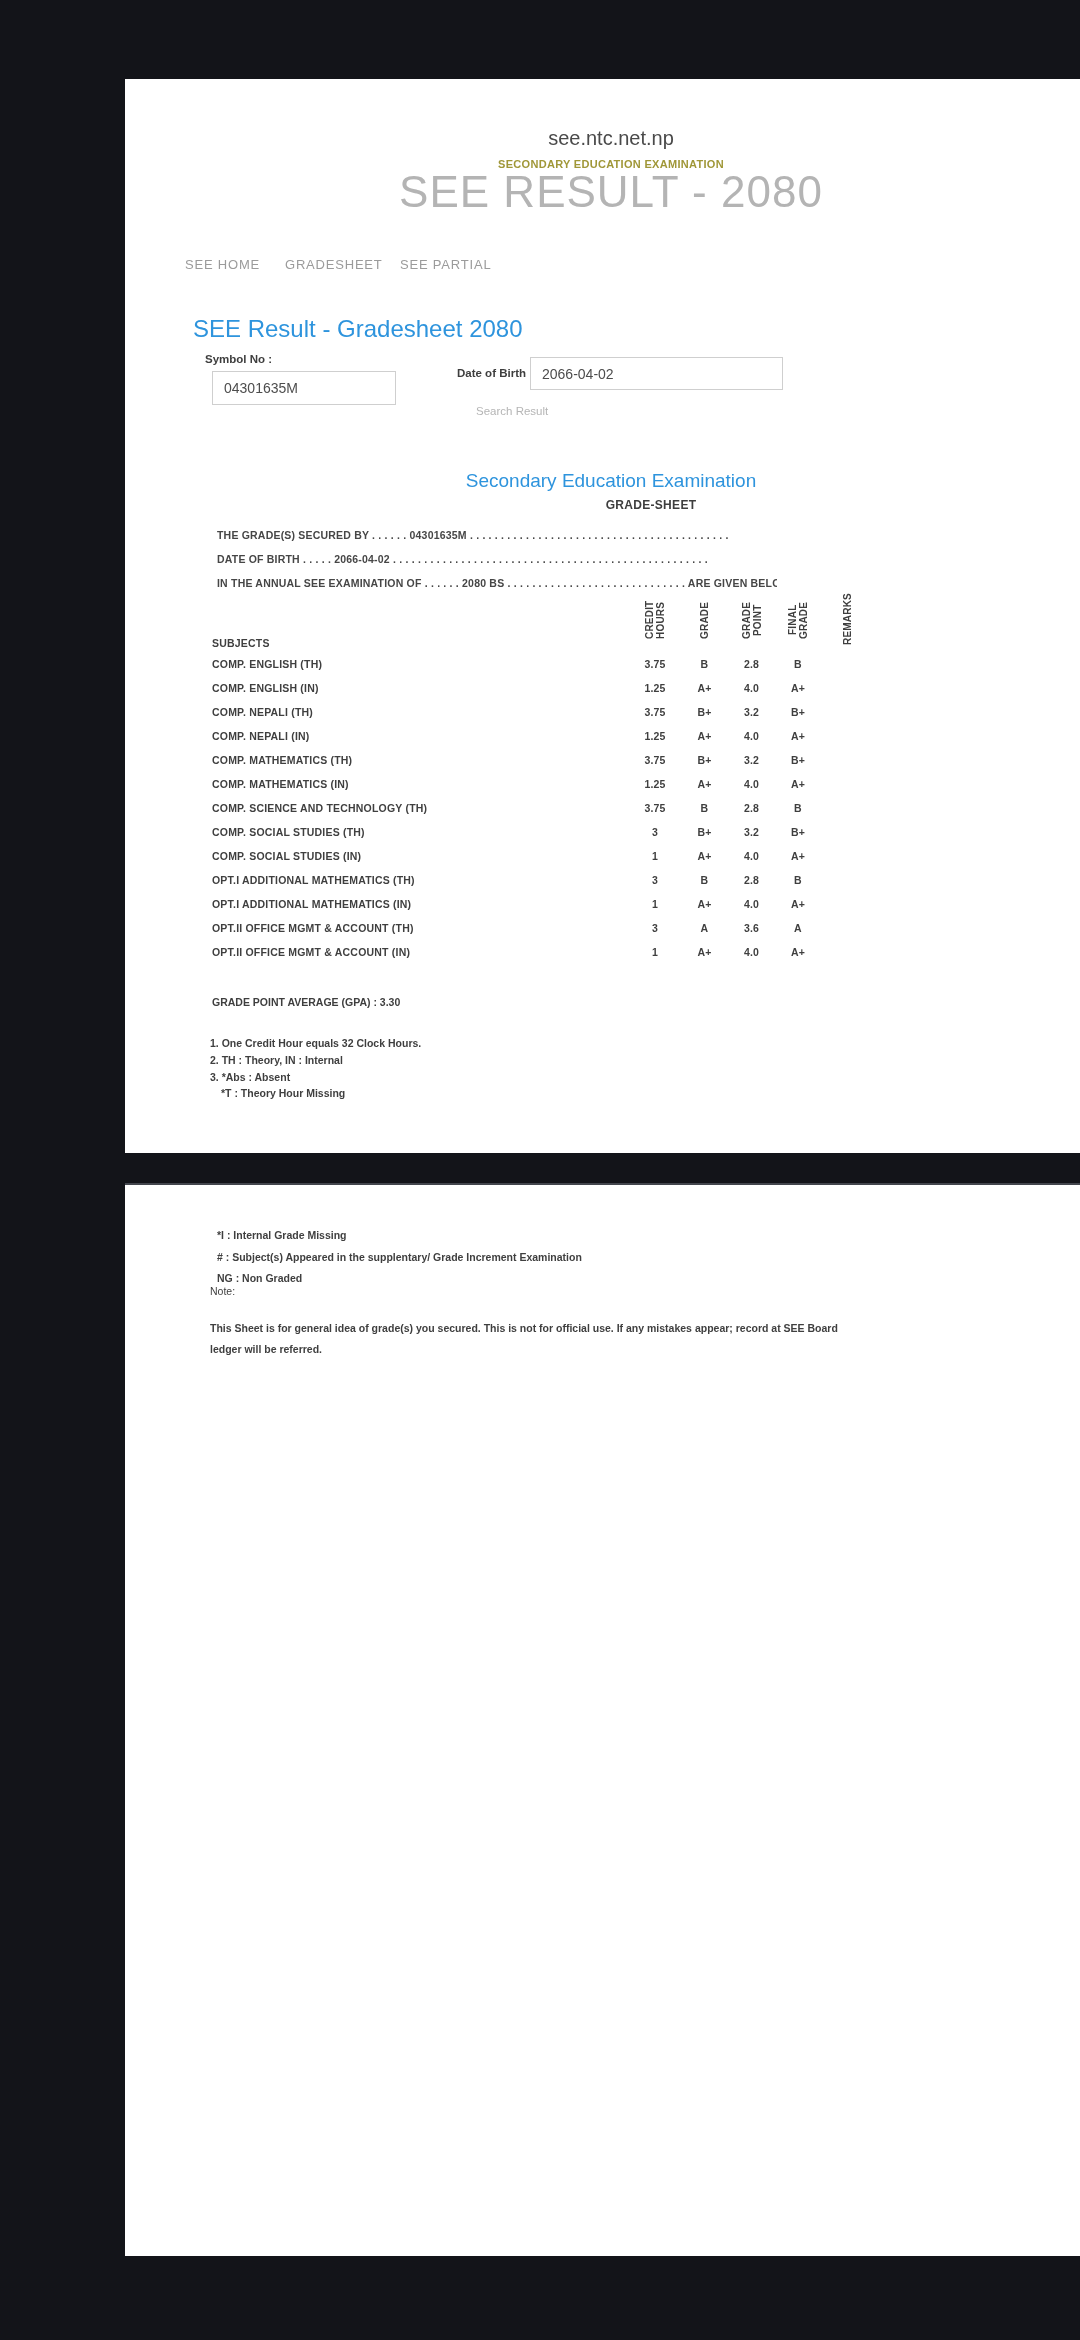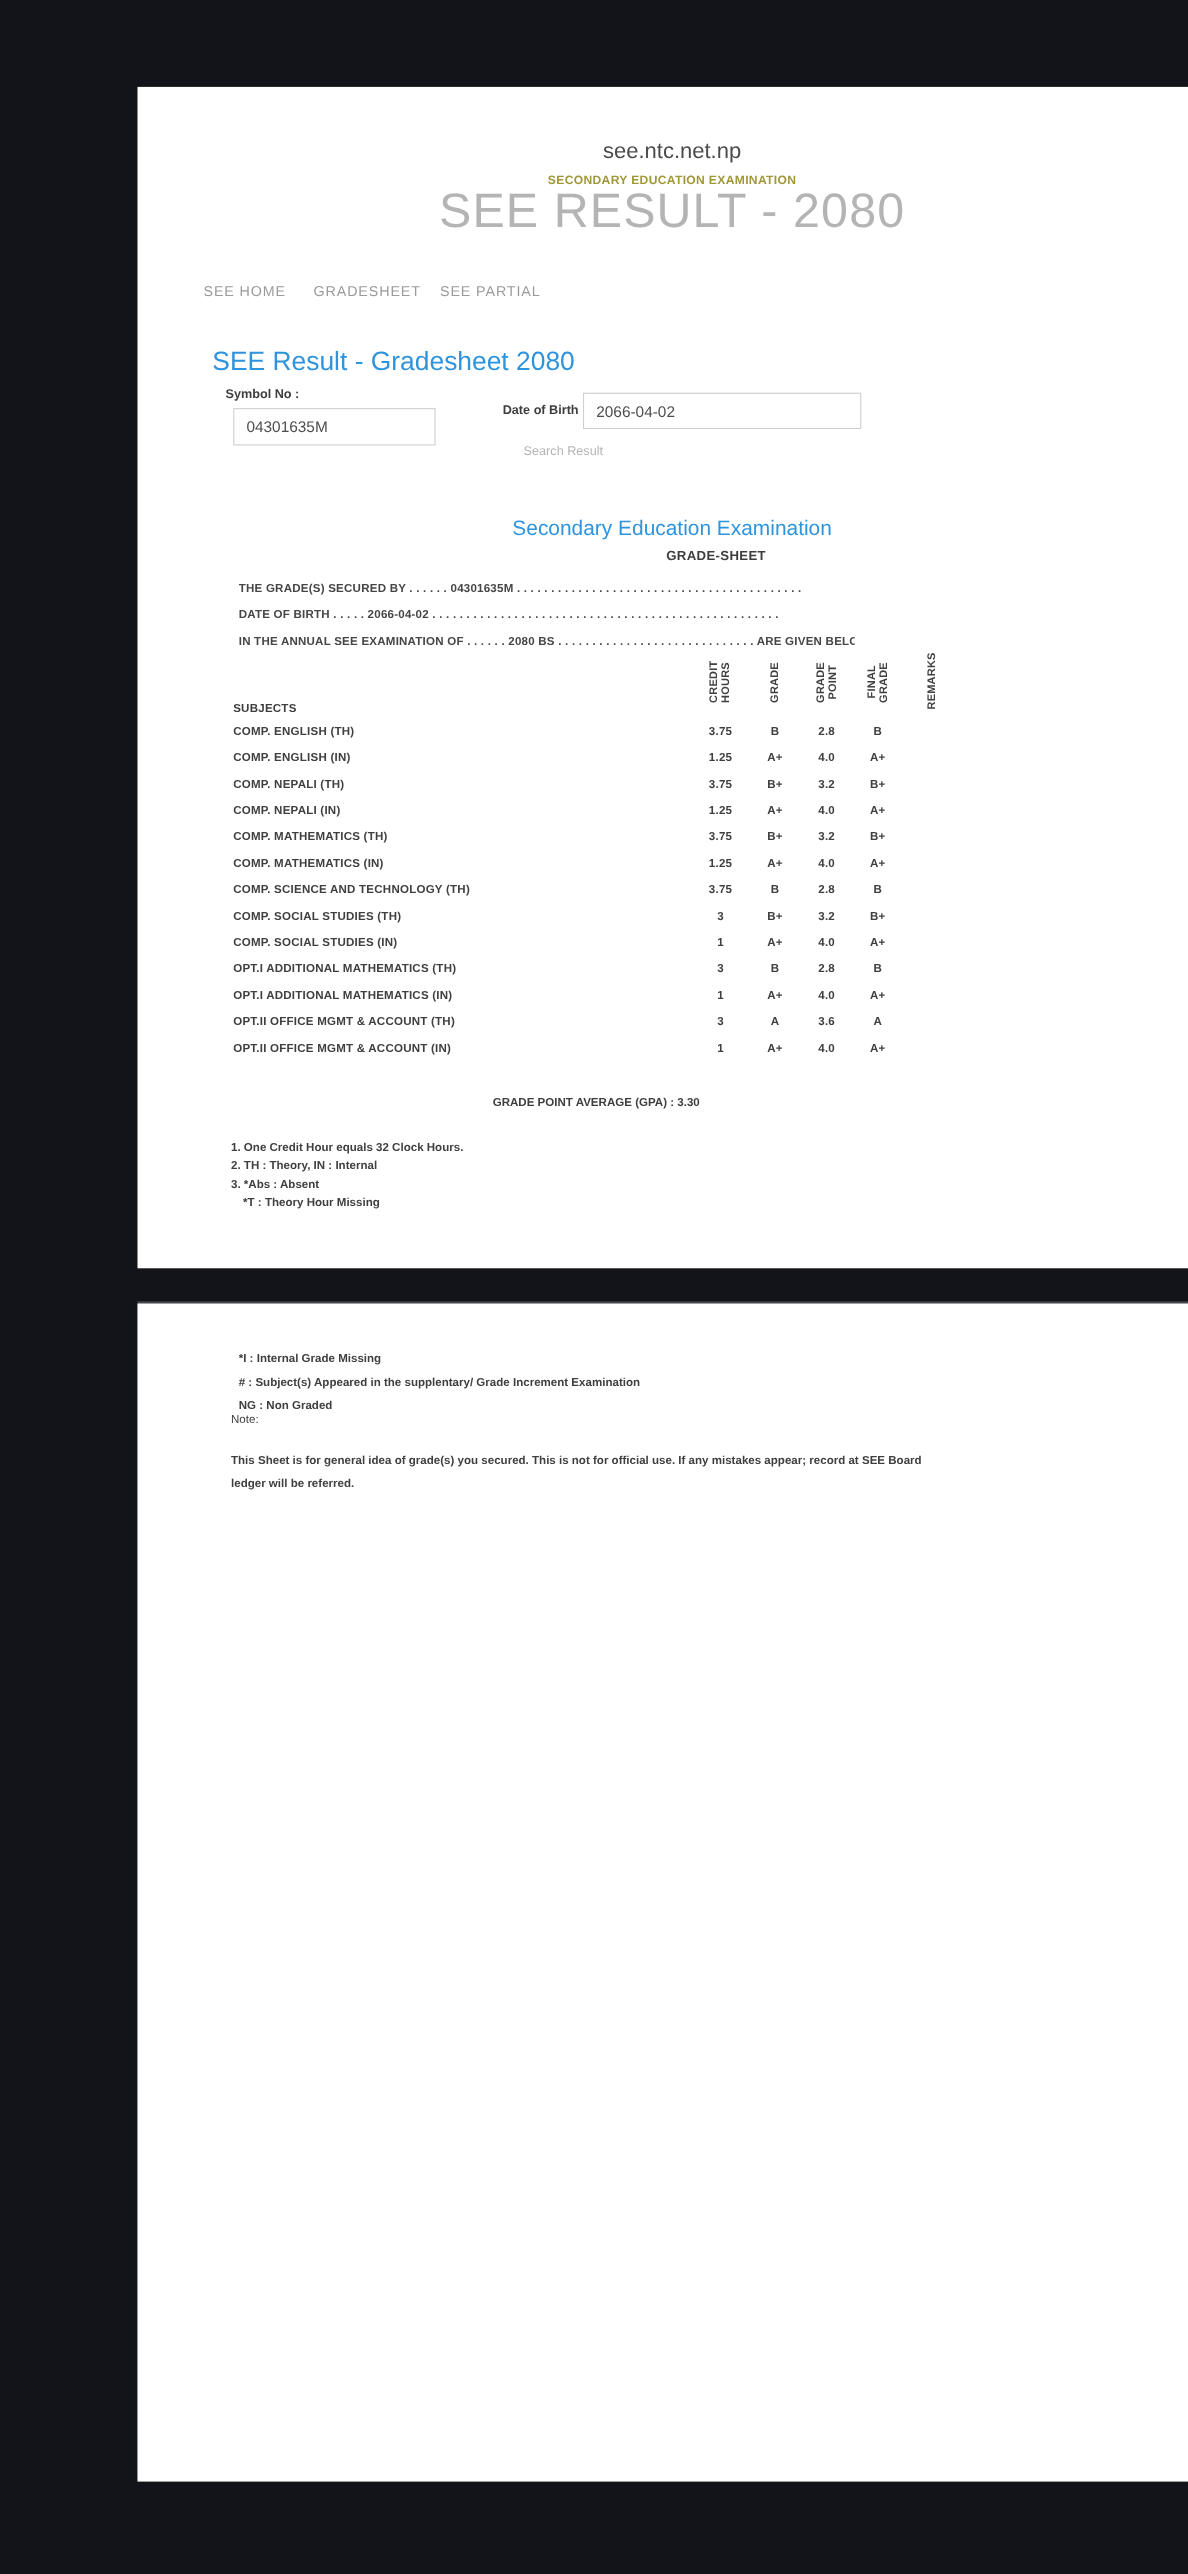--- a/index.html
+++ b/index.html
@@ -52,21 +52,21 @@
   table.grades col.c2{width:49px;} table.grades col.c3{width:45px;}
   table.grades col.c4{width:48px;} table.grades col.c5{width:50px;}
   table.grades th{vertical-align:bottom;padding:0 0 3px 0;font-weight:bold;color:#3f3f3f;}
   th.subjects-th{text-align:left;font-size:10.5px;padding-bottom:8px;letter-spacing:.2px;}
   .rot{display:inline-block;writing-mode:vertical-rl;transform:rotate(180deg);
     height:50px;line-height:11px;font-size:10px;font-weight:bold;letter-spacing:.2px;white-space:normal;}
   table.grades td{height:24px;padding:0;font-size:10.5px;font-weight:bold;color:#3f3f3f;
     text-align:center;letter-spacing:.2px;}
   table.grades td.subject-cell{text-align:left;}
 
-  .gpa-line{left:87px;top:917px;width:660px;text-align:center;font-size:10.5px;font-weight:bold;color:#3e3e3e;}
+  .gpa-line{left:87px;top:917px;width:660px;text-align:left;font-size:10.5px;font-weight:bold;color:#3e3e3e;}
 
   .fn{left:85px;font-size:10.5px;font-weight:bold;color:#3f3f3f;line-height:12px;}
   .fn1{top:958px;} .fn2{top:975px;} .fn3{top:992px;} .fn4{top:1008px;left:96px;}
 
   .legend{left:92px;font-size:10.5px;font-weight:bold;color:#3f3f3f;line-height:12px;}
   .lg1{top:44px;} .lg2{top:66px;} .lg3{top:87px;}
   .note-head{left:85px;top:100px;font-size:10.5px;font-weight:normal;color:#3f3f3f;}
   .note-body{left:85px;top:133px;width:640px;font-size:10.5px;font-weight:bold;color:#3f3f3f;line-height:21px;}
 </style>
 </head>

